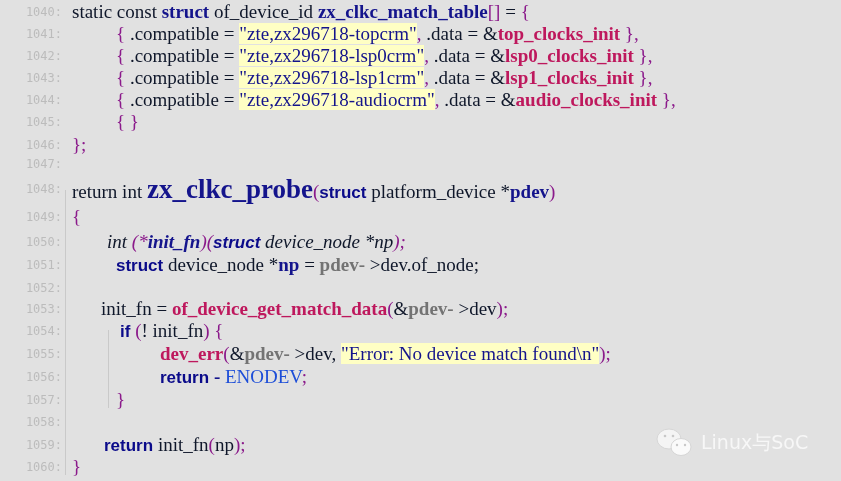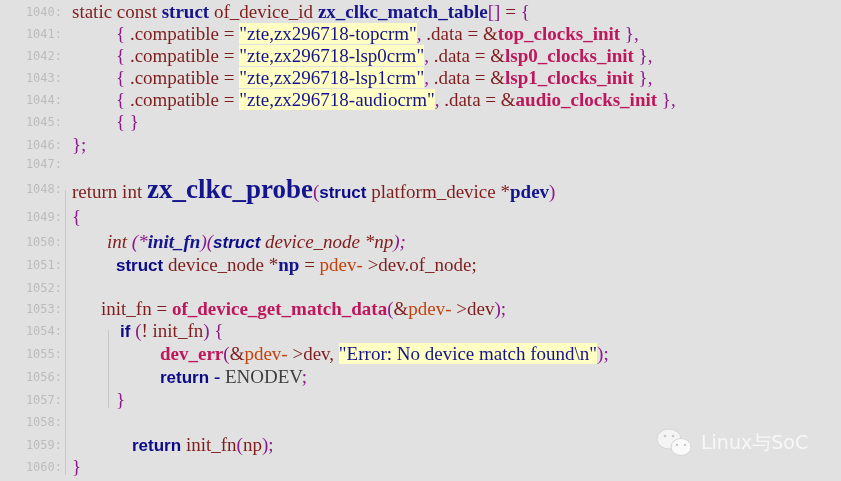--- a/index.html
+++ b/index.html
@@ -13,28 +13,28 @@
   .line {
     position: absolute; left: 0; height: 22px; line-height: 22px;
     white-space: pre; font-size: 17px;
   }
   .ln {
     position: absolute; left: 0; width: 62px; text-align: right;
     font-family: "DejaVu Sans Mono", "Liberation Mono", monospace;
     font-size: 12px; color: #bcbcbc;
   }
   .code { position: absolute; left: 72px; font-family: "Liberation Serif", "DejaVu Serif", serif; font-size: 19px; }
-  .kw { color: #7f1d1d; }
+  .kw { color: #0f172a; }
   .kwb { color: #0b0b8a; font-weight: bold; font-family: "Liberation Sans", "DejaVu Sans", sans-serif; font-size: 17px; }
   .bold-g { color: #be185d; font-weight: bold; }
   .bold-b { color: #14148c; font-weight: bold; }
-  .teal-b { color: #c2410c; font-weight: normal; }
+  .teal-b { color: #737373; font-weight: bold; }
   .punc { color: #8b1a8b; }
   .str { background: #ffffc4; color: #14148c; }
-  .red { color: #404040; }
+  .red { color: #1d4ed8; }
   .big { font-size: 27px; font-weight: bold; color: #14148c; }
   .uline { }
   .guide {
     position: absolute; border-left: 1px solid #c9c9c9;
   }
   .watermark {
     position: absolute; left: 655px; top: 425px; height: 36px;
     display: flex; align-items: center; gap: 6px;
     color: #f7f7f7; font-family: "DejaVu Sans", sans-serif; font-size: 19px;
   }
@@ -56,21 +56,21 @@
     <div class="line" style="top: 206px;"><span class="ln">1049:</span><span class="code" style="left: 72px;"><span class="punc">{</span></span></div>
     <div class="line" style="top: 231px;"><span class="ln">1050:</span><span class="code" style="left: 107px; font-style: italic;"><span class="kw">int </span><span class="punc">(*</span><span class="bold-b">init_fn</span><span class="punc">)(</span><span class="kwb">struct</span><span class="kw"> device_node *np</span><span class="punc">);</span></span></div>
     <div class="line" style="top: 254px;"><span class="ln">1051:</span><span class="code" style="left: 116px;"><span class="kwb">struct</span><span class="kw"> device_node *</span><span class="bold-b">np</span><span class="kw"> = </span><span class="teal-b">pdev-</span><span class="kw"> &gt;dev.of_node;</span></span></div>
     <div class="line" style="top: 277px;"><span class="ln">1052:</span><span class="code" style="left: 72px;"></span></div>
     <div class="line" style="top: 298px;"><span class="ln">1053:</span><span class="code" style="left: 101px;"><span class="kw">init_fn = </span><span class="bold-g">of_device_get_match_data</span><span class="punc">(</span><span class="kw">&amp;</span><span class="teal-b">pdev-</span><span class="kw"> &gt;dev</span><span class="punc">);</span></span></div>
     <div class="line" style="top: 320px;"><span class="ln">1054:</span><span class="code" style="left: 120px;"><span class="kwb">if</span><span class="punc"> (</span><span class="kw">! init_fn</span><span class="punc">) {</span></span></div>
     <div class="line" style="top: 343px;"><span class="ln">1055:</span><span class="code" style="left: 160px;"><span class="bold-g">dev_err</span><span class="punc">(</span><span class="kw">&amp;</span><span class="teal-b">pdev-</span><span class="kw"> &gt;dev, </span><span class="str">"Error: No device match found\n"</span><span class="punc">);</span></span></div>
     <div class="line" style="top: 366px;"><span class="ln">1056:</span><span class="code" style="left: 160px;"><span class="kwb">return</span><span class="bold-b"> - </span><span class="red">ENODEV</span><span class="punc">;</span></span></div>
     <div class="line" style="top: 389px;"><span class="ln">1057:</span><span class="code" style="left: 116px;"><span class="punc">}</span></span></div>
     <div class="line" style="top: 411px;"><span class="ln">1058:</span><span class="code" style="left: 72px;"></span></div>
-    <div class="line" style="top: 434px;"><span class="ln">1059:</span><span class="code" style="left: 132px; text-align: center;"><span class="kwb">return</span><span class="kw"> init_fn</span><span class="punc">(</span><span class="kw">np</span><span class="punc">);</span></span></div>
+    <div class="line" style="top: 434px;"><span class="ln">1059:</span><span class="code" style="left: 104px; text-align: center;"><span class="kwb">return</span><span class="kw"> init_fn</span><span class="punc">(</span><span class="kw">np</span><span class="punc">);</span></span></div>
     <div class="line" style="top: 456px;"><span class="ln">1060:</span><span class="code" style="left: 72px;"><span class="punc">}</span></span></div>
   </div>
 
 <div class="guide" style="left:65px; top:190px; height:285px;"></div>
 <div class="guide" style="left:108px; top:330px; height:78px;"></div>
 
 <div class="watermark">
   <span class="wm-icon">
     <svg width="40" height="32" viewBox="0 0 40 32">
       <ellipse cx="14" cy="12" rx="12" ry="10" fill="#f4f4f4" stroke="#d6d6d6" stroke-width="1"></ellipse>

